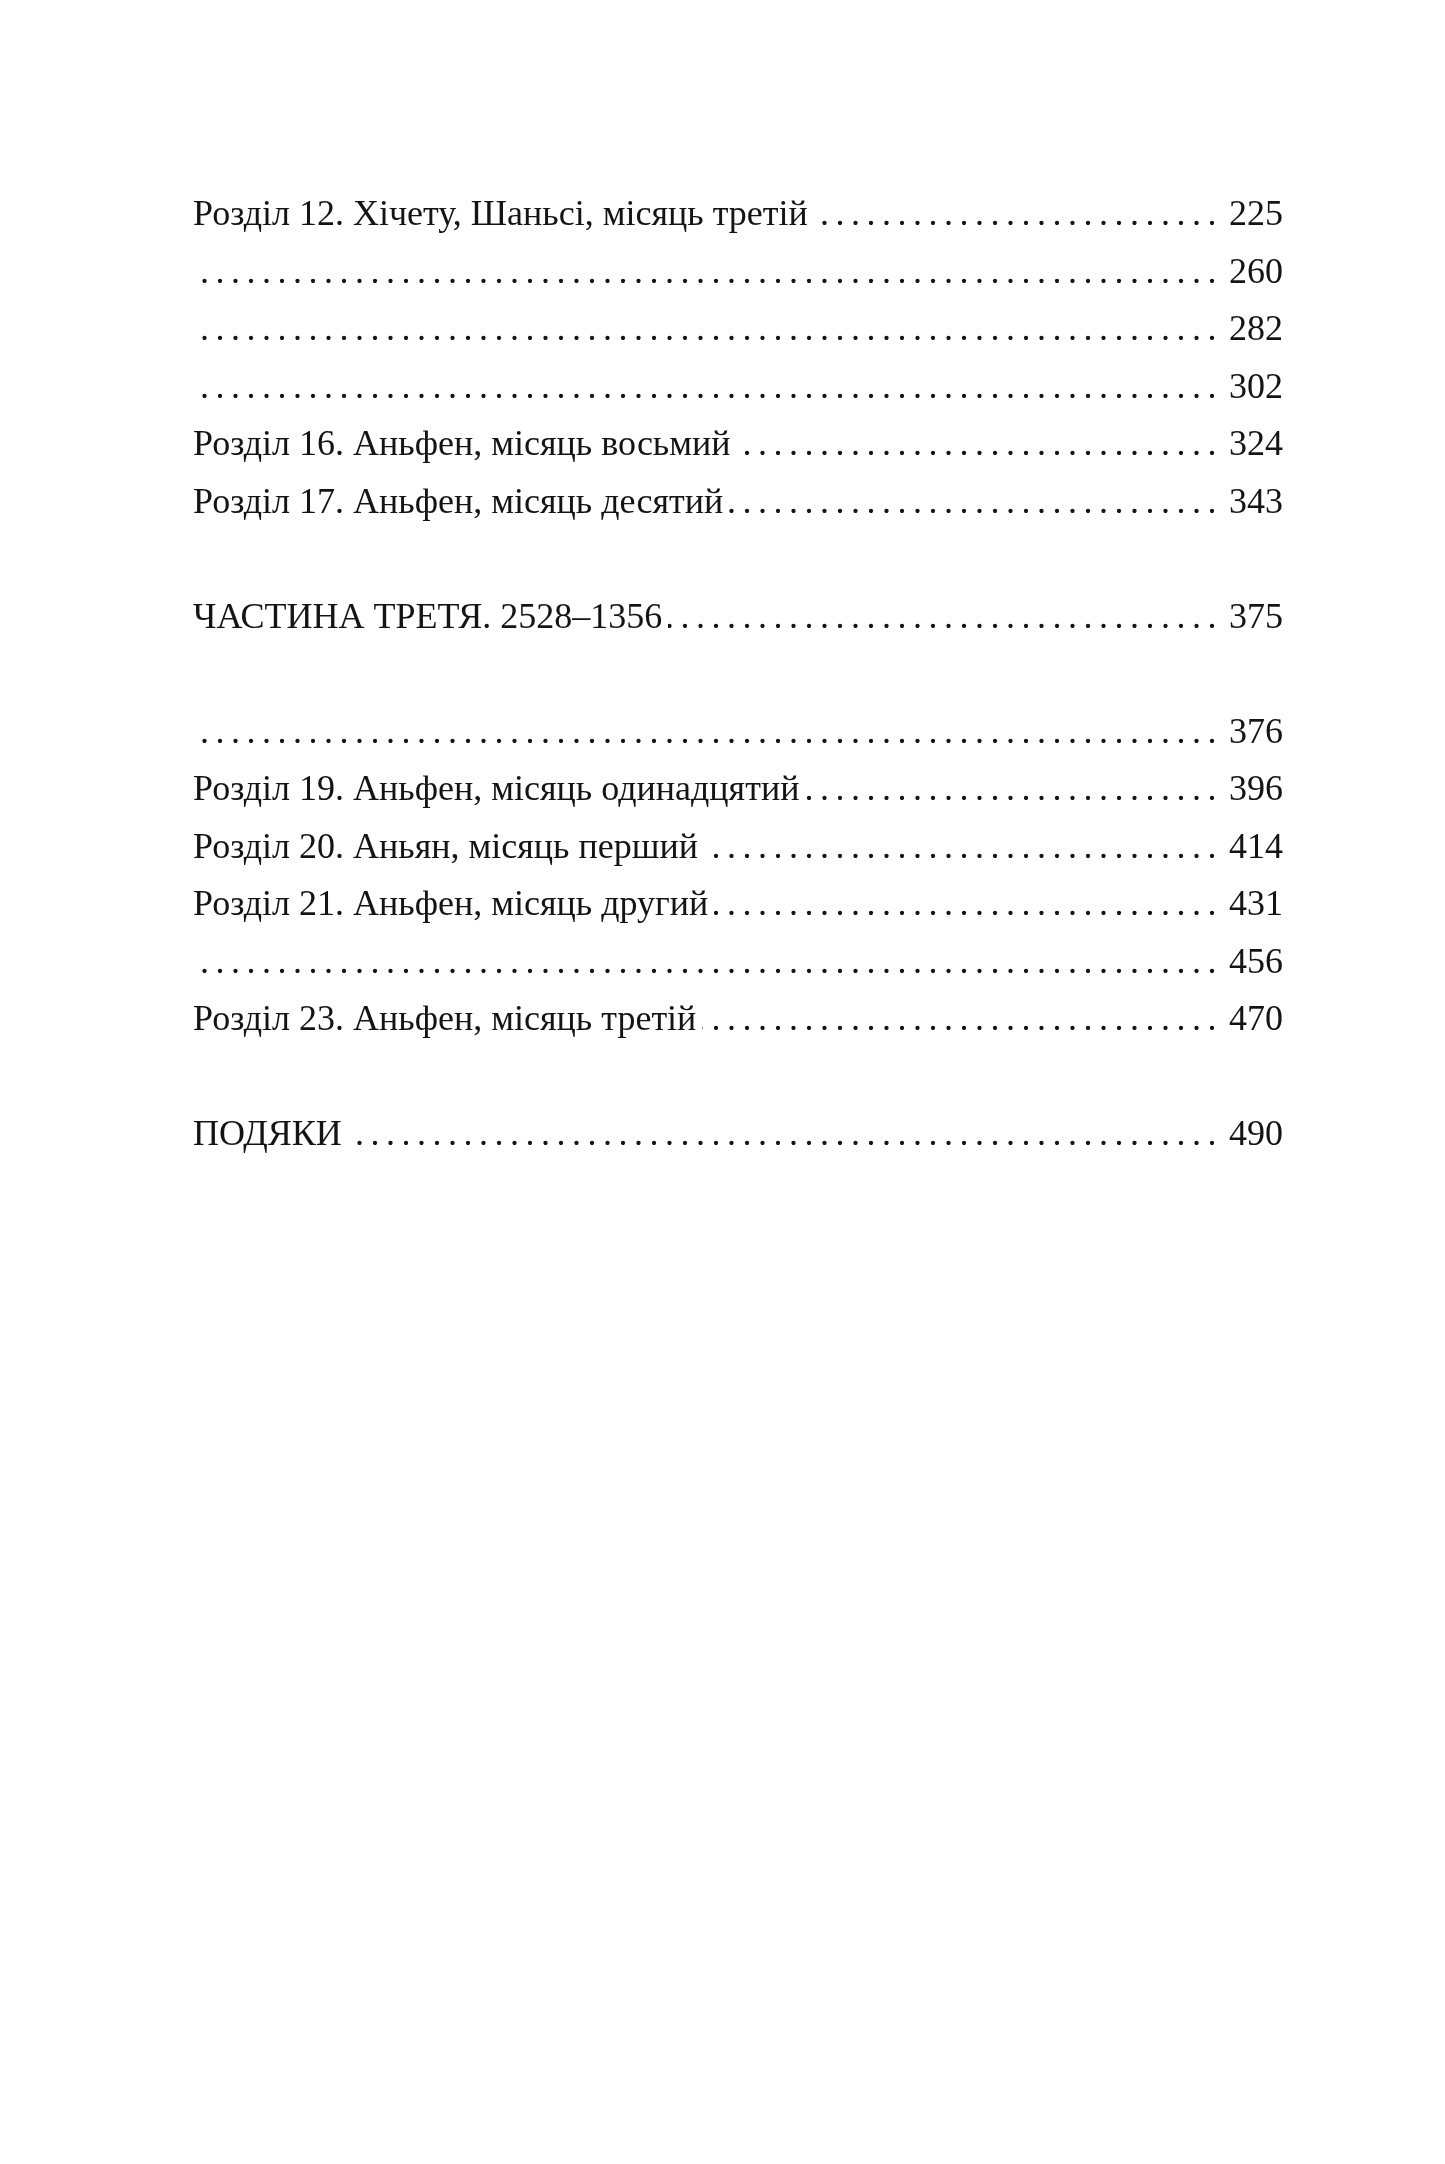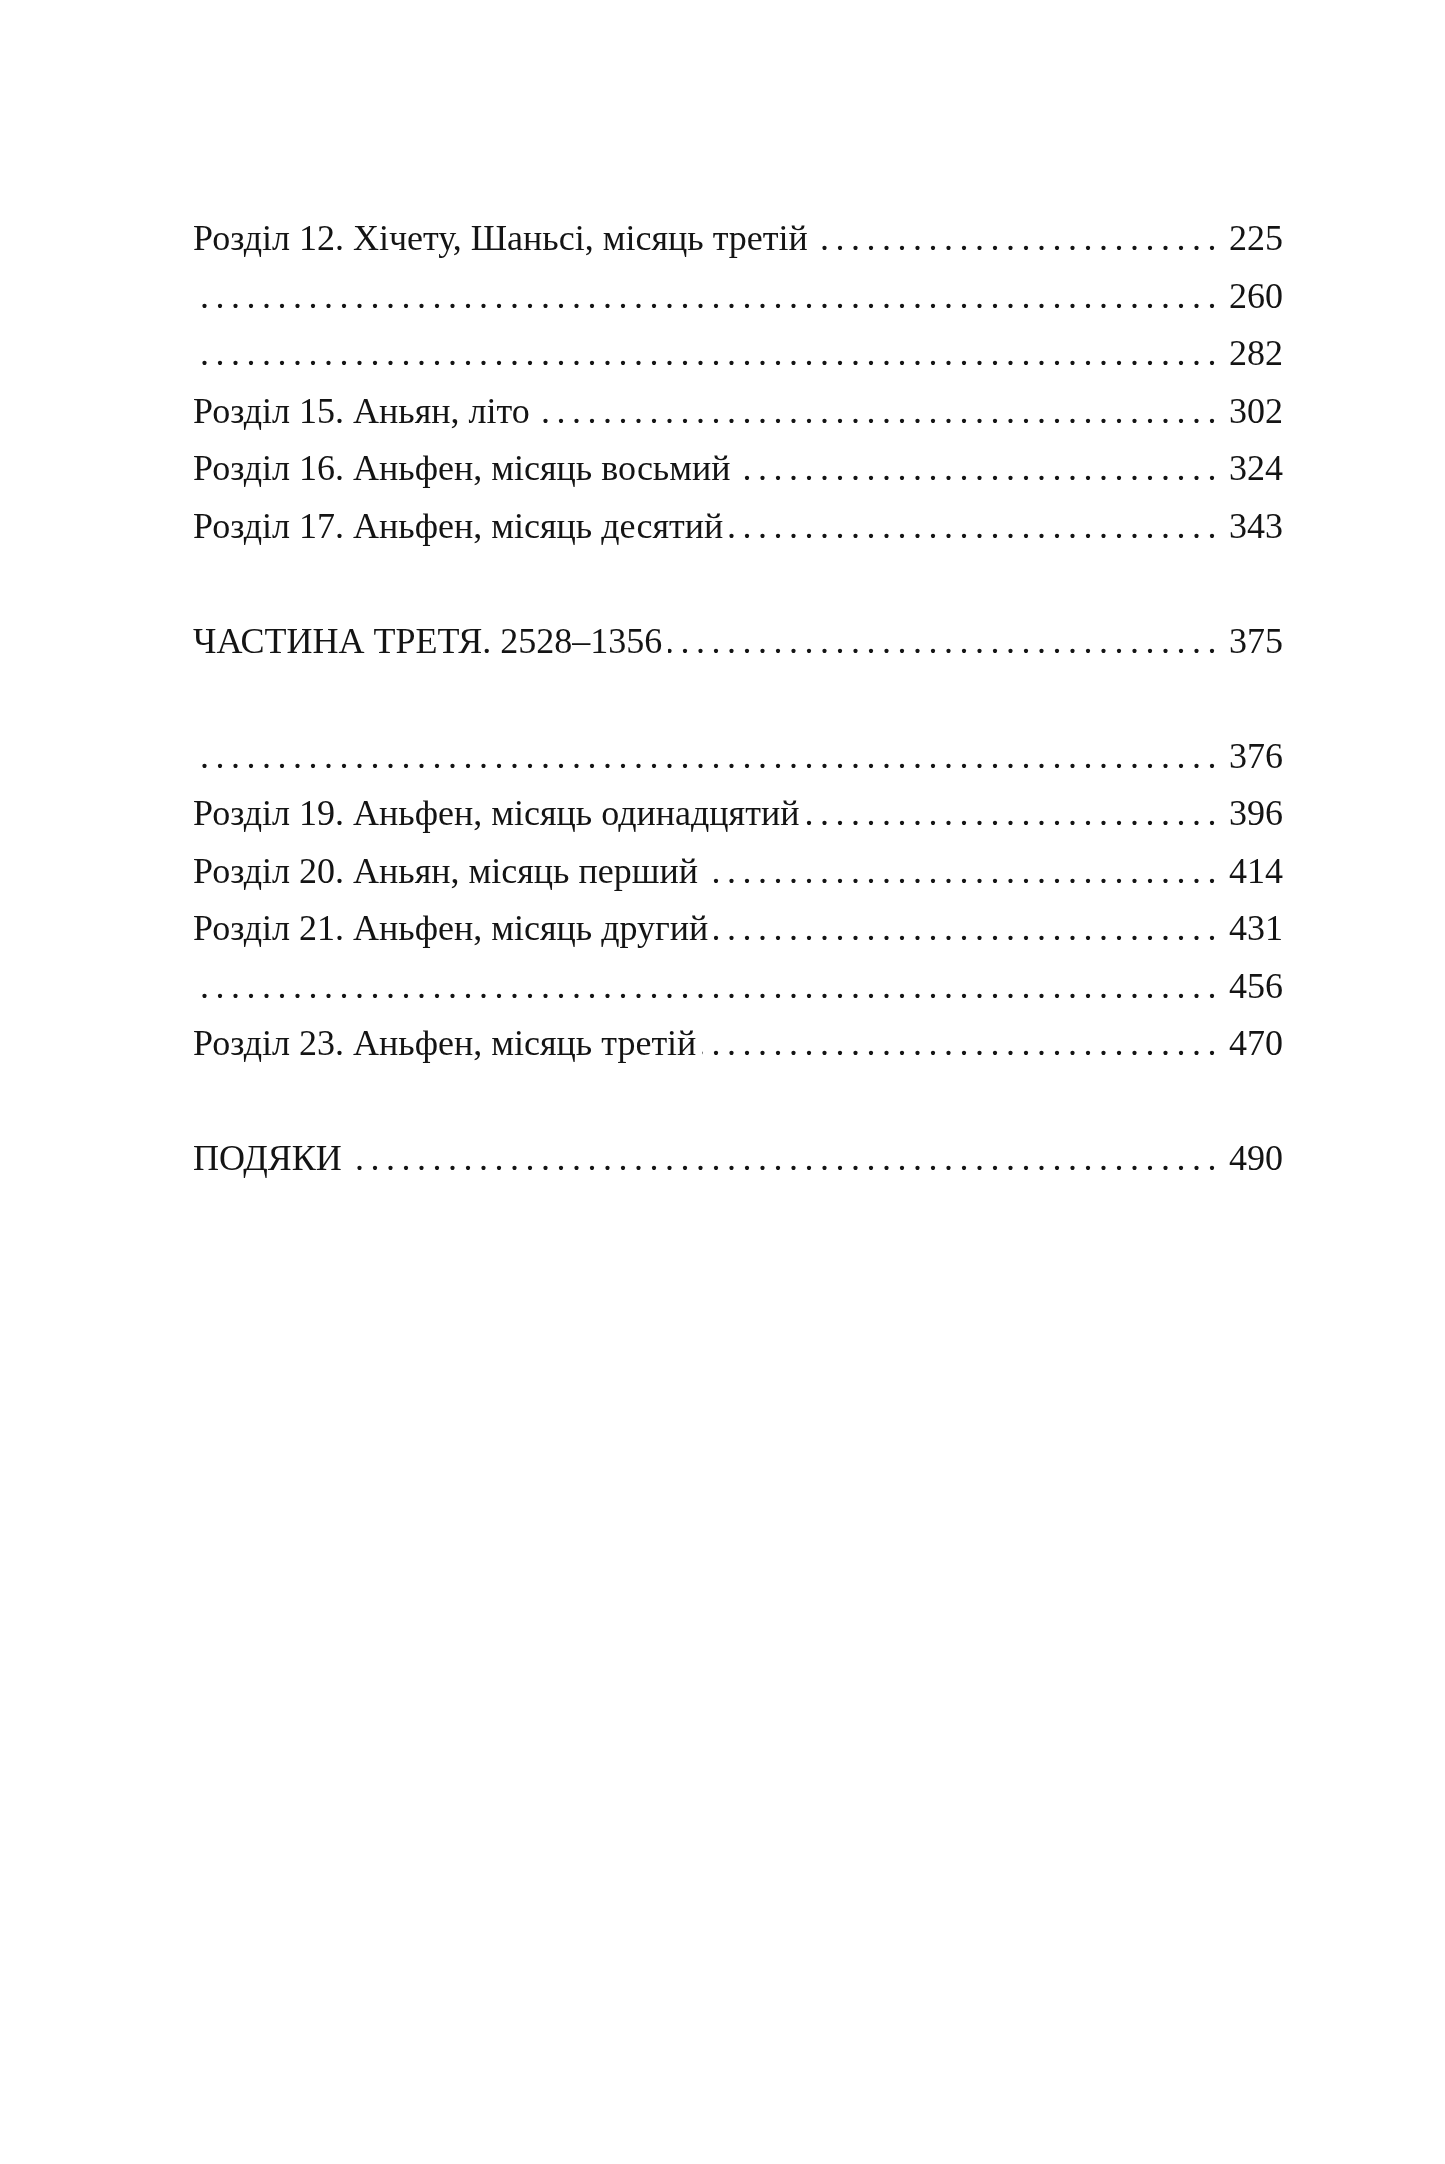--- a/index.html
+++ b/index.html
@@ -8,21 +8,21 @@
     position: absolute; left: 193px; top: 185px; width: 1090px;
     font-family: "Liberation Serif", "DejaVu Serif", serif;
     font-size: 36px; color: #141414; line-height: 57.5px;
   }
   .row { display: flex; align-items: baseline; height: 57.5px; white-space: nowrap; }
   .row .title { flex: 0 0 auto; }
   .row .leader {
     flex: 1 1 auto; overflow: hidden; margin: 0 6px;
     letter-spacing: 6.5px; text-align: right; direction: rtl;
   }
-  .row .page { flex: 0 0 auto; text-align: center; margin-top: 25px; }
+  .row .page { flex: 0 0 auto; text-align: center; }
   .gap { height: 57.5px; }
 </style>
 </head>
 <body>
 
 <div class="toc">
 
   <div class="row">
     <span class="title">Розділ 12. Хічету, Шаньсі, місяць третій</span>
     <span class="leader">................................................................................................................</span>
@@ -30,21 +30,20 @@
   </div>
   <div class="row">
     <span class="leader">................................................................................................................</span>
     <span class="page">260</span>
   </div>
   <div class="row">
     <span class="leader">................................................................................................................</span>
     <span class="page">282</span>
   </div>
   <div class="row">
-    <span class="title">Розділ 15. Аньян, літо</span>
     <span class="leader">................................................................................................................</span>
     <span class="page">302</span>
   </div>
   <div class="row">
     <span class="title">Розділ 16. Аньфен, місяць восьмий</span>
     <span class="leader">................................................................................................................</span>
     <span class="page">324</span>
   </div>
   <div class="row">
     <span class="title">Розділ 17. Аньфен, місяць десятий</span>

